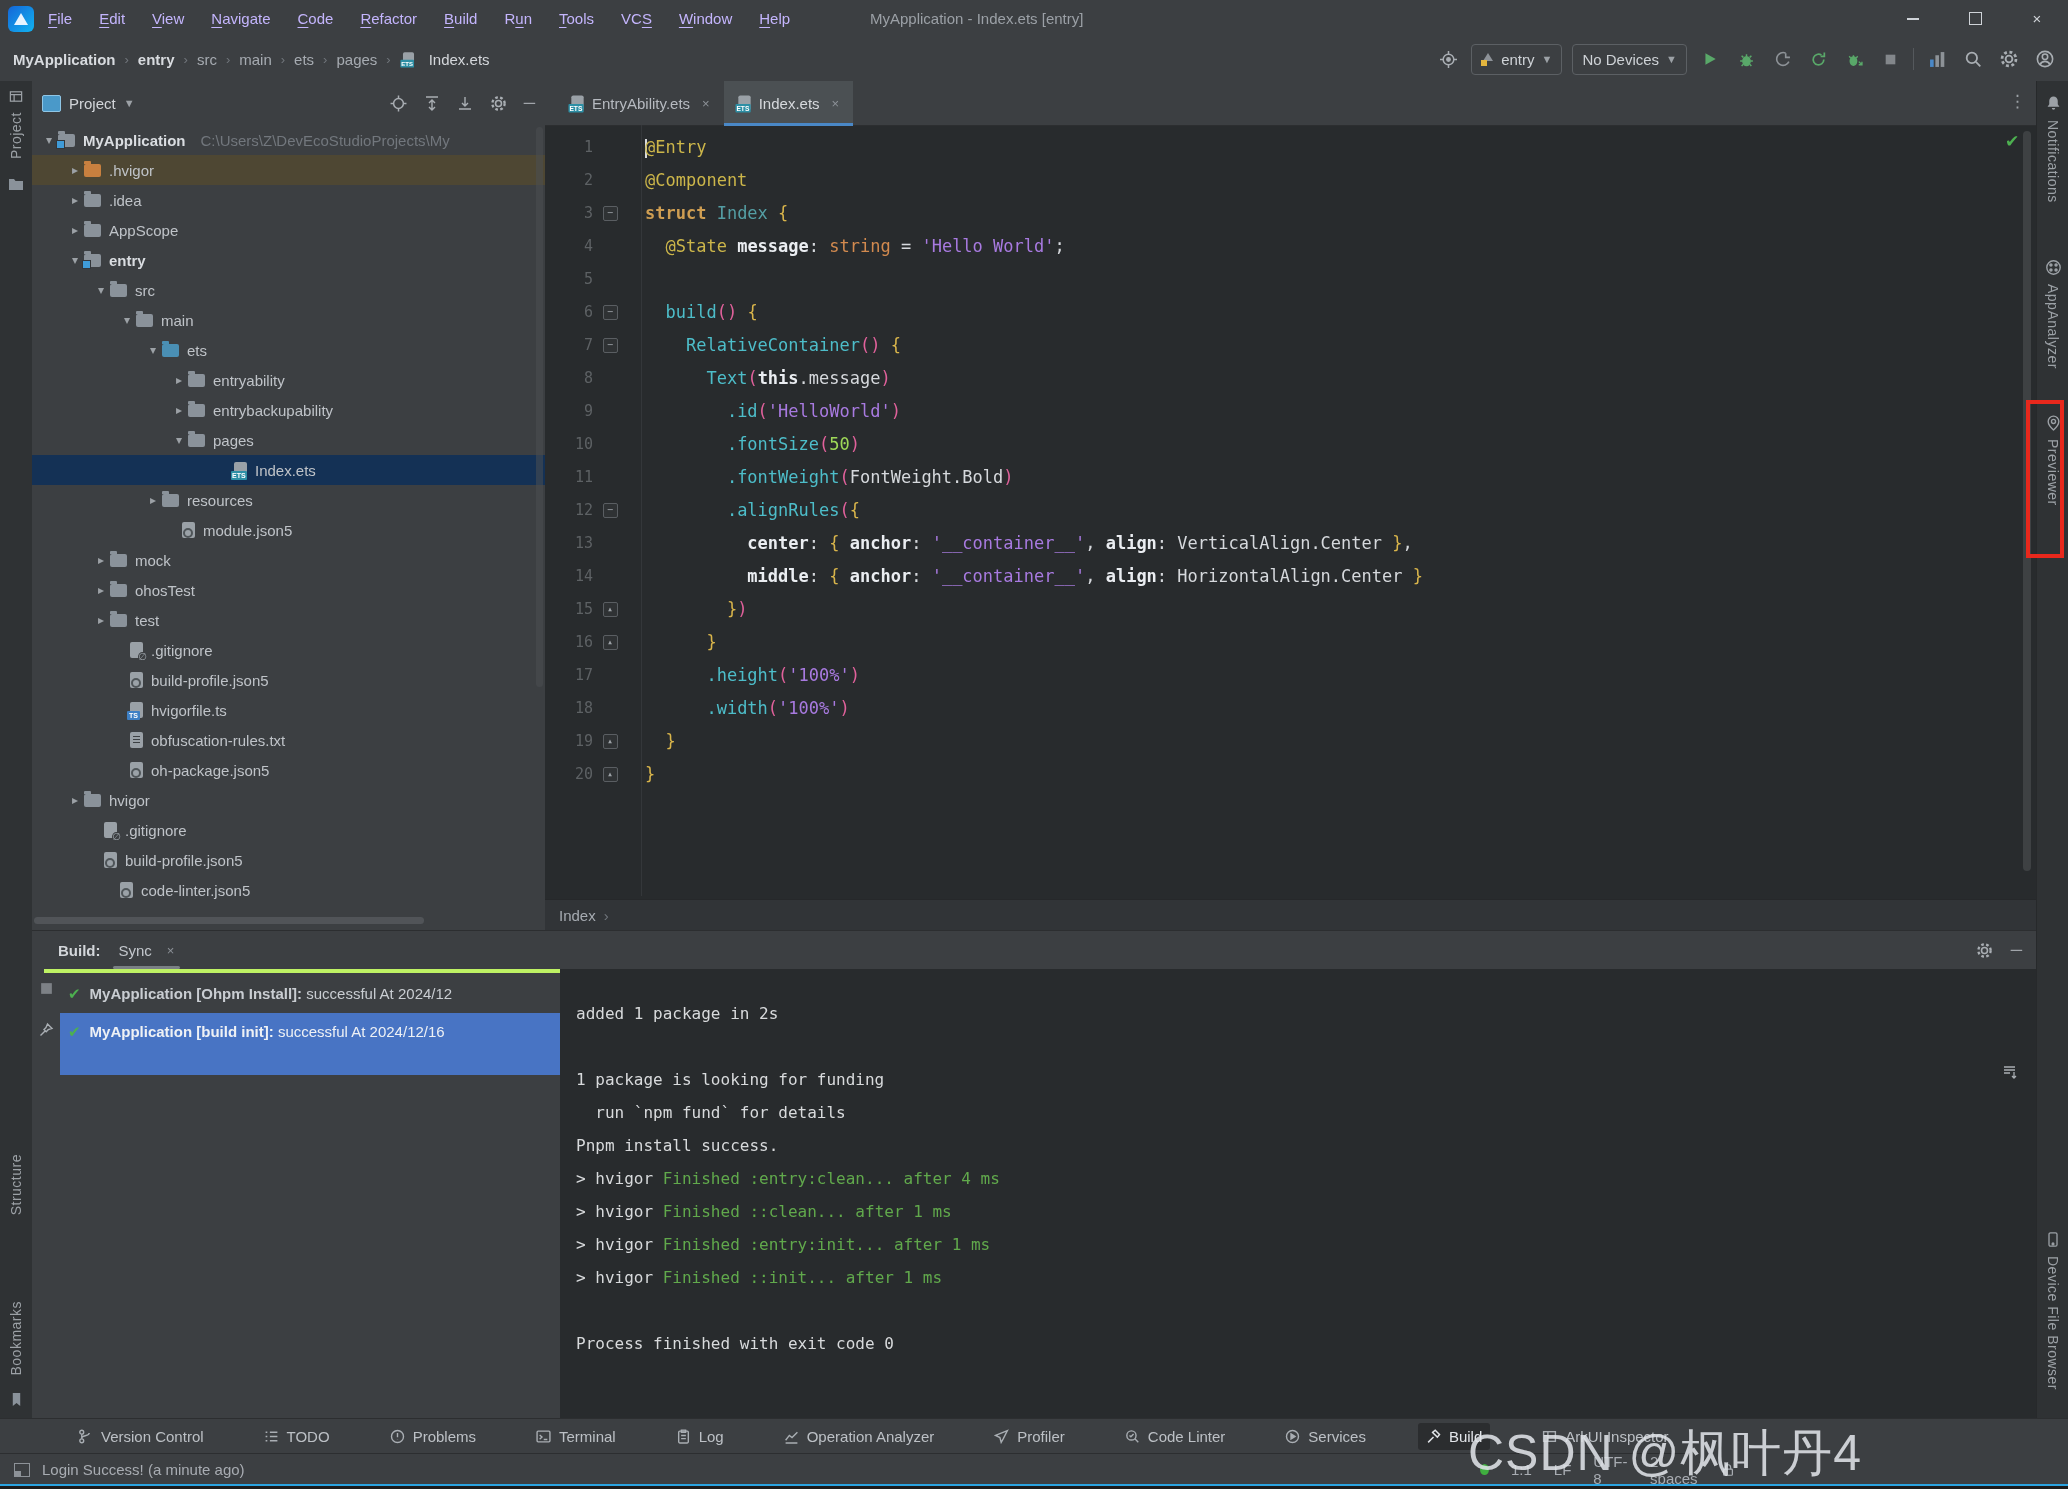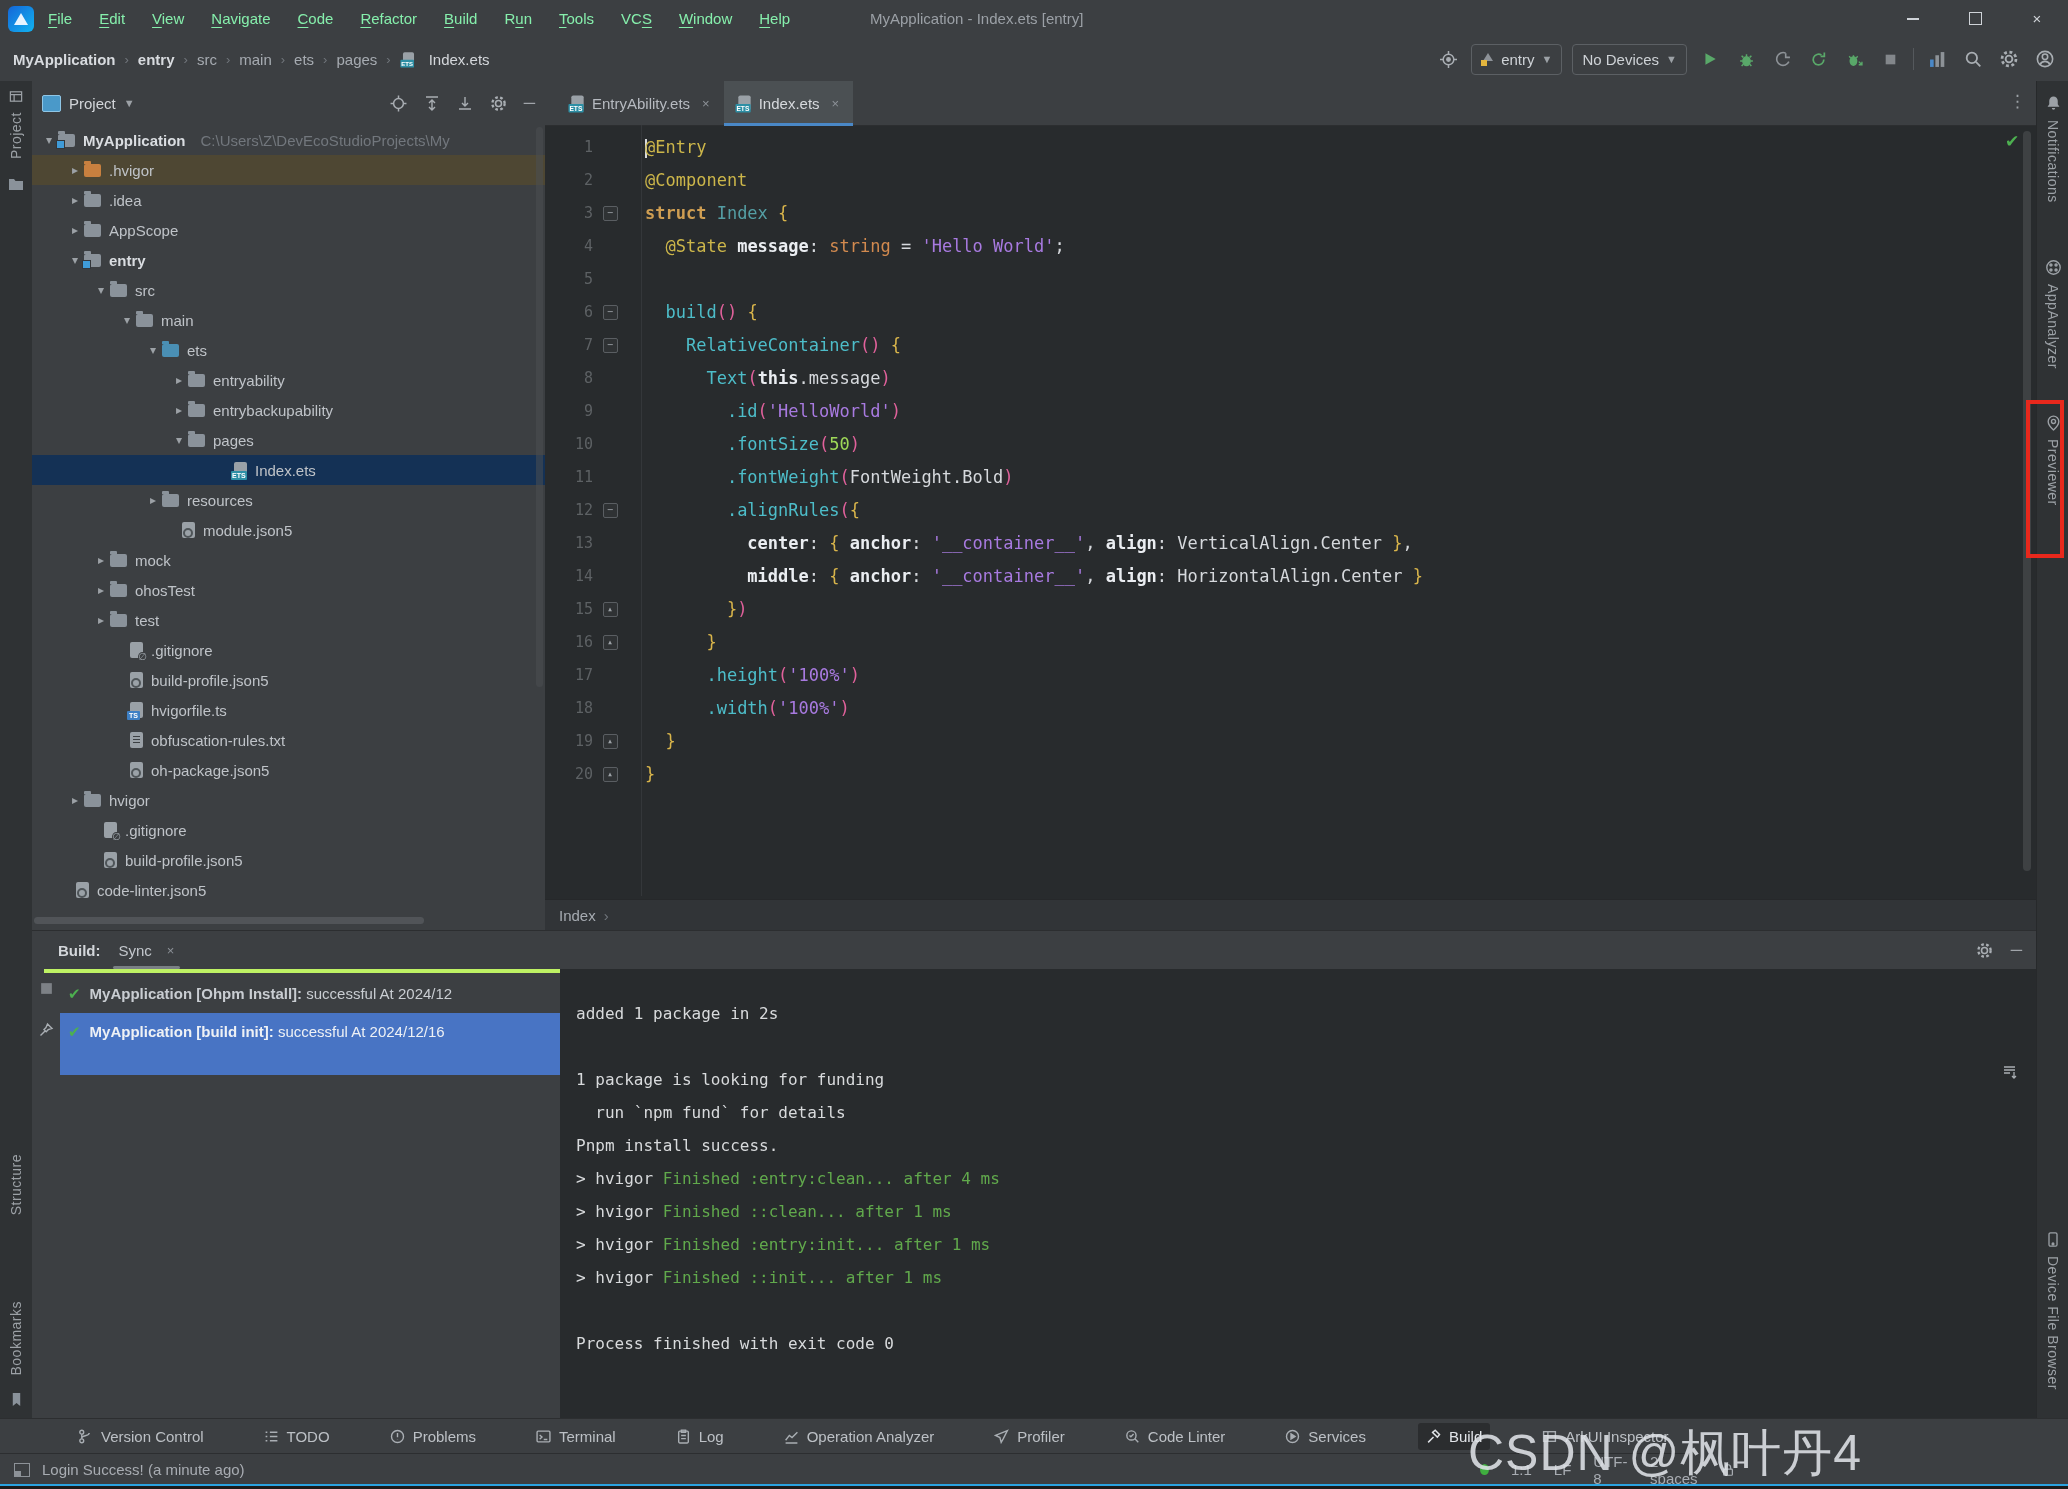--- a/index.html
+++ b/index.html
@@ -8,21 +8,21 @@
   .abs{position:absolute;}
   svg{display:block;}
   .ico{flex:none;display:flex;align-items:center;justify-content:center;}
 
   
   #titlebar{left:0;top:0;width:2068px;height:37px;background:#3c3f42;display:flex;align-items:center;}
   #logo{width:26px;height:26px;margin:0 14px 0 8px;border-radius:6px;
         background:linear-gradient(135deg,#1466d8,#12b3f0);position:relative;}
   #logo::after{content:"";position:absolute;left:6px;top:7px;border-left:7px solid transparent;
         border-right:7px solid transparent;border-bottom:12px solid #e8f4ff;}
-  #menus{display:flex;gap:27px;color:#86efac;}
+  #menus{display:flex;gap:27px;color:#c4b5fd;}
   #menus .mi{cursor:default;}
   #menus u{text-underline-offset:3px;}
   #wintitle{position:absolute;left:870px;top:0;height:37px;display:flex;align-items:center;color:#9ba0a6;}
   #winctl{position:absolute;right:0;top:0;height:37px;display:flex;}
   #winctl .wc{width:62px;height:37px;display:flex;align-items:center;justify-content:center;color:#cfd3d8;font-size:15px;}
   .wc .mini{width:12px;height:2px;background:#cfd3d8;}
   .wc .maxi{width:11px;height:11px;border:1.5px solid #cfd3d8;}
 
   
   #navbar{left:0;top:37px;width:2068px;height:44px;background:#3c3f42;border-bottom:1px solid #2c2e30;
@@ -549,21 +549,21 @@
           <span class="tpath"></span>
         </div>
 
         <div class="trow" style="padding-left: 52px;">
           <span class="chev none"></span>
           <span class="ticon fi fi-json"></span>
           <span class="tlabel">build-profile.json5</span>
           <span class="tpath"></span>
         </div>
 
-        <div class="trow" style="padding-left: 24px;">
+        <div class="trow" style="padding-left: 68px;">
           <span class="chev none"></span>
           <span class="ticon fi fi-json"></span>
           <span class="tlabel">code-linter.json5</span>
           <span class="tpath"></span>
         </div>
       </div>
     <div id="tree-vscroll" class="abs"></div>
     <div id="tree-hscroll" class="abs"></div>
   </div>
 

